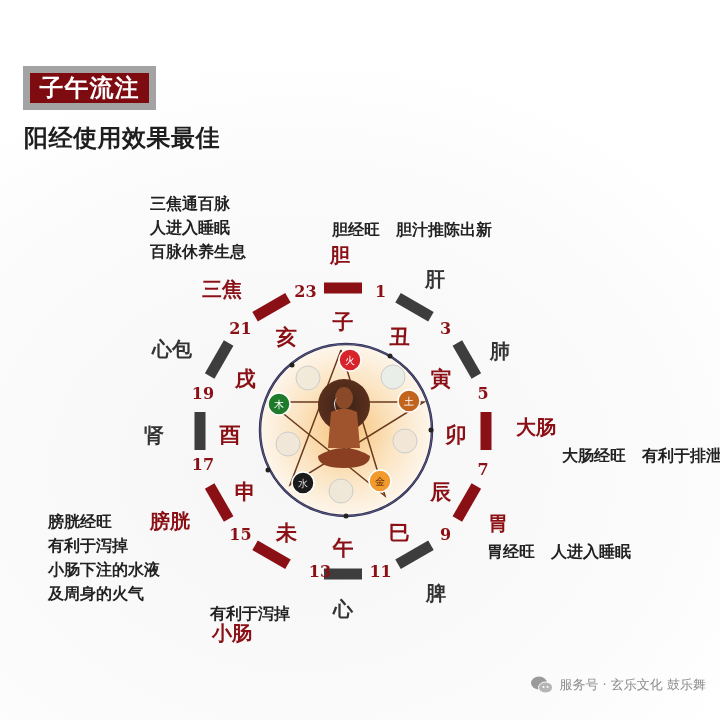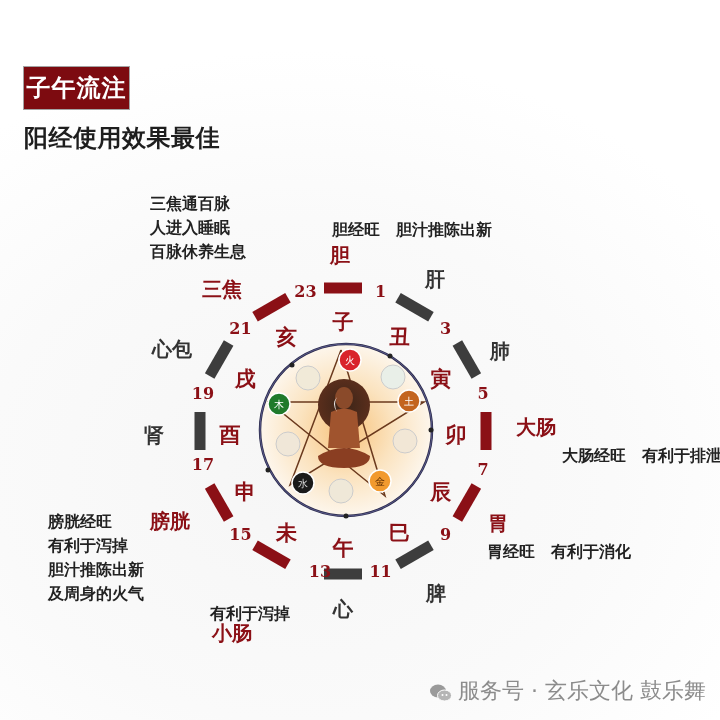--- a/index.html
+++ b/index.html
@@ -7,37 +7,37 @@
     width: 720px; height: 720px; position: relative; overflow: hidden;
     background: #ffffff;
     font-family: "DejaVu Serif", "Liberation Serif", serif;
   }
   .bg-shade {
     position: absolute; left: 0; top: 0; width: 720px; height: 720px;
     background: radial-gradient(ellipse 520px 420px at 300px 470px, #f6f6f6 0%, #fafafa 60%, #ffffff 100%);
   }
   .abs { position: absolute; white-space: nowrap; }
   .title-box {
-    left: 23px; top: 66px; width: 107px; height: 44px;
-    background: #7d0b10; border: 1px solid #a3a3a3;
+    left: 23px; top: 66px; width: 133px; height: 44px;
+    background: #7d0b10; border: 7px solid #a3a3a3;
     box-sizing: border-box;
   }
   .title-text {
     position: absolute; left: 0; top: 0; width: 100%; height: 100%;
     color: #fff; font-size: 24px; font-weight: bold; letter-spacing: 1px;
     display: flex; align-items: center; justify-content: center;
   }
   .subtitle { left: 24px; top: 122px; font-size: 24px; font-weight: bold; color: #1e1e1e; letter-spacing: 0.5px; }
   .note { font-size: 16px; font-weight: bold; color: #222; line-height: 24px; }
   .organ-red { font-size: 20px; font-weight: bold; color: #8b1016; }
   .organ-dark { font-size: 20px; font-weight: bold; color: #333; }
   .hour { font-size: 16px; font-weight: bold; color: #8b1016; transform: translate(-50%, -50%); }
   .branch { font-size: 21px; font-weight: bold; color: #8b1016; transform: translate(-50%, -50%); }
   svg.ring { position: absolute; left: 0; top: 0; }
-  .footer { right: 14px; top: 676px; font-family: "DejaVu Sans", "Liberation Sans", sans-serif; font-size: 22px; color: #8c8c8c; display: flex; align-items: center; gap: 6px; }
+  .footer { right: 14px; top: 676px; font-family: "DejaVu Sans", "Liberation Sans", sans-serif; font-size: 13px; color: #8c8c8c; display: flex; align-items: center; gap: 6px; }
   .wechat-icon { width: 22px; height: 18px; position: relative; }
 </style>
 </head>
 <body>
 
 <div class="bg-shade"></div>
 
 <div class="abs title-box">
   <div class="title-text">子午流注</div>
 </div>
@@ -151,28 +151,28 @@
 <div class="abs organ-dark" style="left:152px; top:336px;">心包</div>
 <div class="abs organ-red" style="left:202px; top:276px;">三焦</div>
 
 <div class="abs note" style="left:150px; top:192px; text-align:left; width:110px;">
   <div>三焦通百脉</div>
   <div>人进入睡眠</div>
   <div>百脉休养生息</div>
 </div>
 <div class="abs note" style="left:332px; top:218px;">胆经旺　胆汁推陈出新</div>
 <div class="abs note" style="left:516px; top:444px;margin-left:46px;">大肠经旺　有利于排泄</div>
-<div class="abs note" style="left:487px; top:540px;">胃经旺　有利于消化</div>
+<div class="abs note" style="left:487px; top:540px;">胃经旺　人进入睡眠</div>
 <div class="abs note" style="left:210px; top:602px;">
   <div>有利于泻掉</div>
 </div>
 <div class="abs note" style="left:48px; top:510px;">
   <div>膀胱经旺</div>
   <div>有利于泻掉</div>
-  <div>胆汁推陈出新</div>
+  <div>小肠下注的水液</div>
   <div>及周身的火气</div>
 </div>
 
 <div class="abs footer">
   <span class="wechat-icon">
     <svg width="22" height="18" viewBox="0 0 22 18">
       <ellipse cx="8" cy="7" rx="8" ry="6.5" fill="#9a9a9a"></ellipse>
       <ellipse cx="14.5" cy="11.5" rx="7" ry="5.5" fill="#b5b5b5" stroke="#fff" stroke-width="1"></ellipse>
       <circle cx="12.5" cy="11" r="1" fill="#fff"></circle>
       <circle cx="16.5" cy="11" r="1" fill="#fff"></circle>

